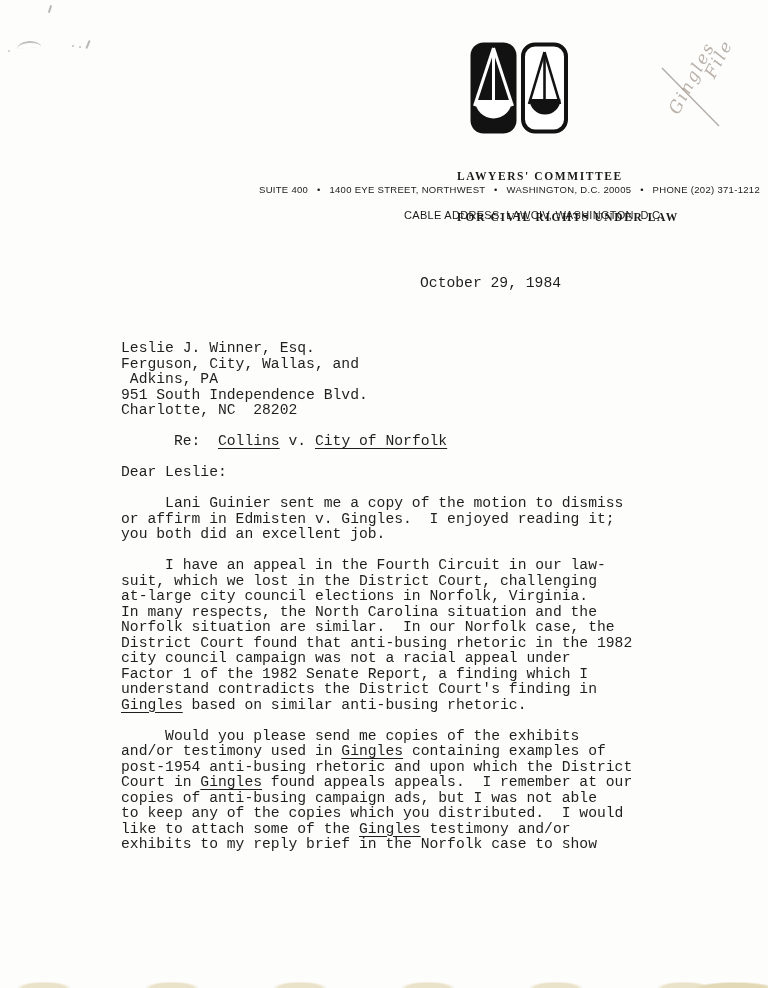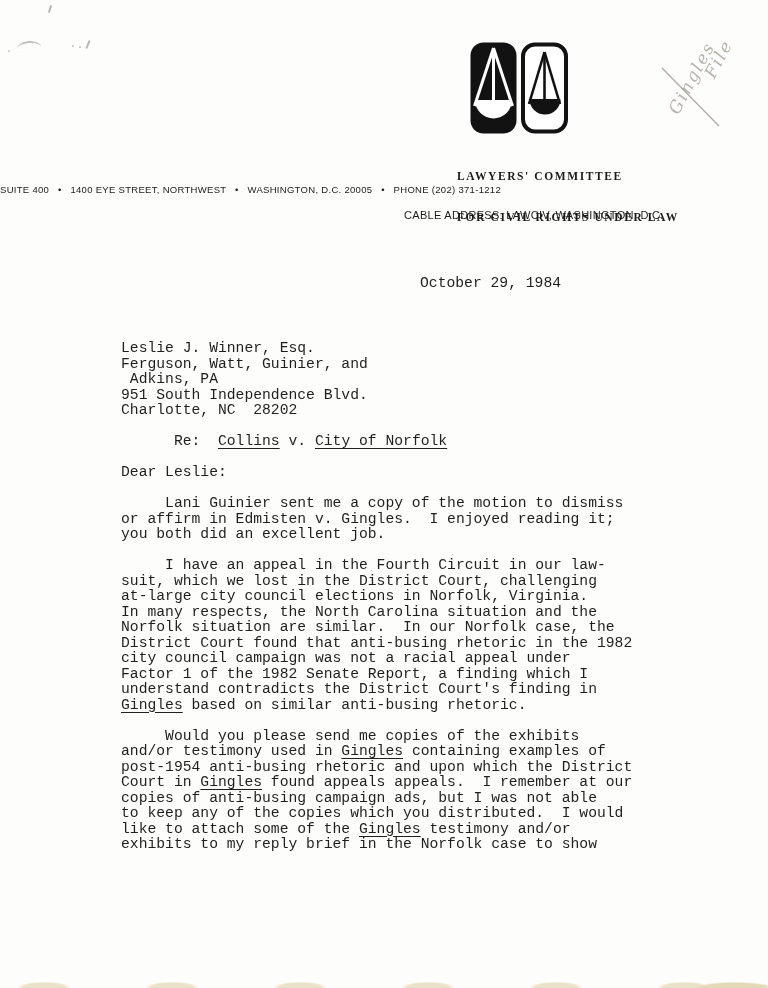--- a/index.html
+++ b/index.html
@@ -18,21 +18,21 @@
 
   .org {
     position:absolute; left:457px; top:143px;
     font-family:"Liberation Serif", serif;
     font-weight:700; font-size:11.5px; line-height:13.5px;
     letter-spacing:1.6px; color:#1b1b1b; white-space:pre;
   }
 
   .addr {
     position:absolute; left:0; top:184px; width:760px;
-    text-align:left; white-space:pre;
+    text-align:right; white-space:pre;
     font-size:9.5px; letter-spacing:0.3px; color:#1a1a1a;
   }
   .cable {
     position:absolute; left:404px; top:209px; white-space:pre;
     font-size:11px; letter-spacing:0.3px; color:#1a1a1a;
   }
 
   
   .date {
     position:absolute; left:420px; top:276px;
@@ -118,21 +118,21 @@
   <div class="hw hw1">File</div>
   <div class="hw hw2">Gingles</div>
   <svg class="pencil-line" viewBox="0 0 140 135" aria-hidden="true">
     <line x1="32" y1="43" x2="89" y2="101" stroke="#9a9188" stroke-width="1.4" opacity="0.75"></line>
   </svg>
 
   <div class="date">October 29, 1984</div>
 
   <div class="body-lines">
       <div class="line"><span>Leslie J. Winner, Esq.</span></div>
-      <div class="line"><span>Ferguson, Watt, Guinier, and</span></div>
+      <div class="line"><span>Ferguson, City, Wallas, and</span></div>
       <div class="line"><span> Adkins, PA</span></div>
       <div class="line"><span>951 South Independence Blvd.</span></div>
       <div class="line"><span>Charlotte, NC  28202</span></div>
       <div class="line">&nbsp;</div>
       <div class="line"><span>      Re:  </span><span class="u">Collins</span><span> v. </span><span class="u">City of Norfolk</span></div>
       <div class="line">&nbsp;</div>
       <div class="line"><span>Dear Leslie:</span></div>
       <div class="line">&nbsp;</div>
       <div class="line"><span>     Lani Guinier sent me a copy of the motion to dismiss</span></div>
       <div class="line"><span>or affirm in Edmisten v. Gingles.  I enjoyed reading it;</span></div>

